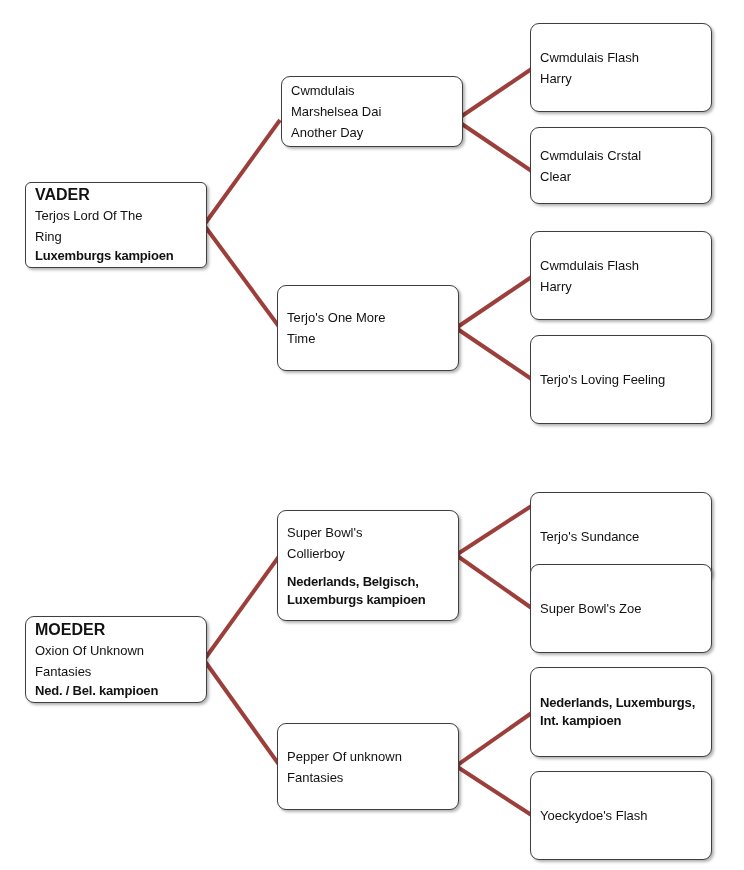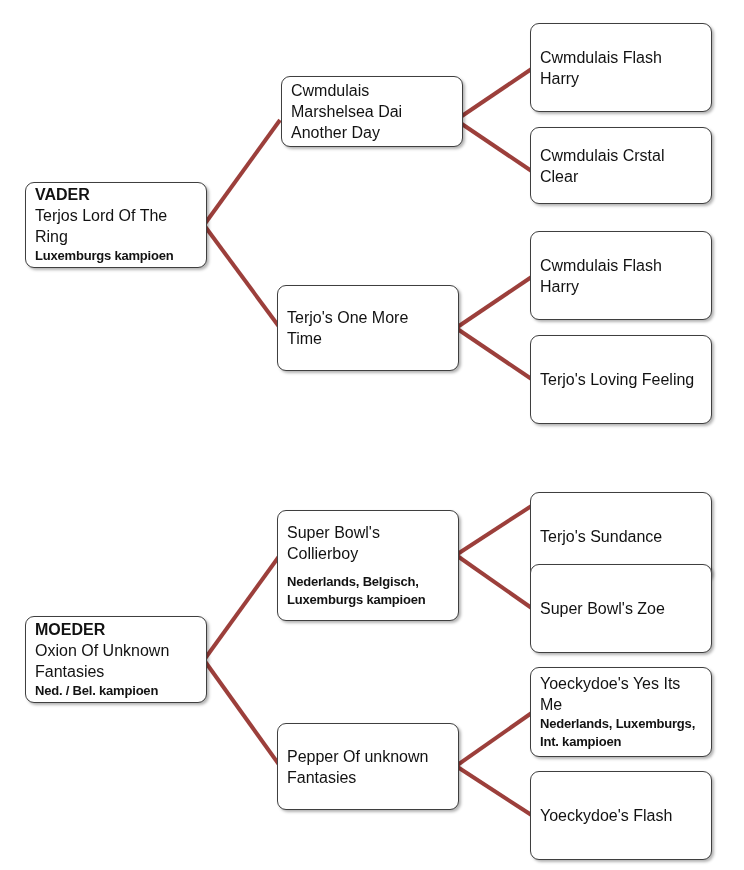--- a/index.html
+++ b/index.html
@@ -34,35 +34,35 @@
     z-index: 1;
     color: #121212;
   }
   .label {
     font-size: 16px;
     line-height: 20px;
     font-weight: bold;
     white-space: pre-line;
   }
   .name {
-    font-size: 16px;
+    font-size: 13px;
     line-height: 21px;
     white-space: pre-line;
   }
   .champ {
     font-size: 13px;
     line-height: 18px;
     font-weight: bold;
     letter-spacing: -0.2px;
     white-space: pre-line;
   }
   .gap-above { margin-top: 9px; }
 
   
-  #box-father           { left: 25px;  top: 182px; height: 86px; }
+  #box-father           { left: 25px;  top: 182px; height: 86px; border-radius: 6px; }
   #box-mother           { left: 25px;  top: 616px; height: 87px; }
   #box-father-sire      { left: 281px; top: 76px;  height: 71px; }
   #box-father-dam       { left: 277px; top: 285px; height: 86px; }
   #box-mother-sire      { left: 277px; top: 510px; height: 111px; }
   #box-mother-dam       { left: 277px; top: 723px; height: 87px; }
   #box-father-sire-sire { left: 530px; top: 23px;  height: 89px; }
   #box-father-sire-dam  { left: 530px; top: 127px; height: 77px; }
   #box-father-dam-sire  { left: 530px; top: 231px; height: 89px; }
   #box-father-dam-dam   { left: 530px; top: 335px; height: 89px; }
   #box-mother-sire-sire { left: 530px; top: 460px; height: 89px; margin-top: 32px; }
@@ -148,22 +148,20 @@
 
   <div class="box" id="box-mother-sire-sire">
     <div class="name">Terjo's Sundance</div>
   </div>
 
   <div class="box" id="box-mother-sire-dam">
     <div class="name">Super Bowl's Zoe</div>
   </div>
 
   <div class="box" id="box-mother-dam-sire">
-    <div class="name">Yoeckydoe's Yes Its
-Me</div>
     <div class="champ">Nederlands, Luxemburgs,
 Int. kampioen</div>
   </div>
 
   <div class="box" id="box-mother-dam-dam">
     <div class="name">Yoeckydoe's Flash</div>
   </div>
 
 </div>
 

